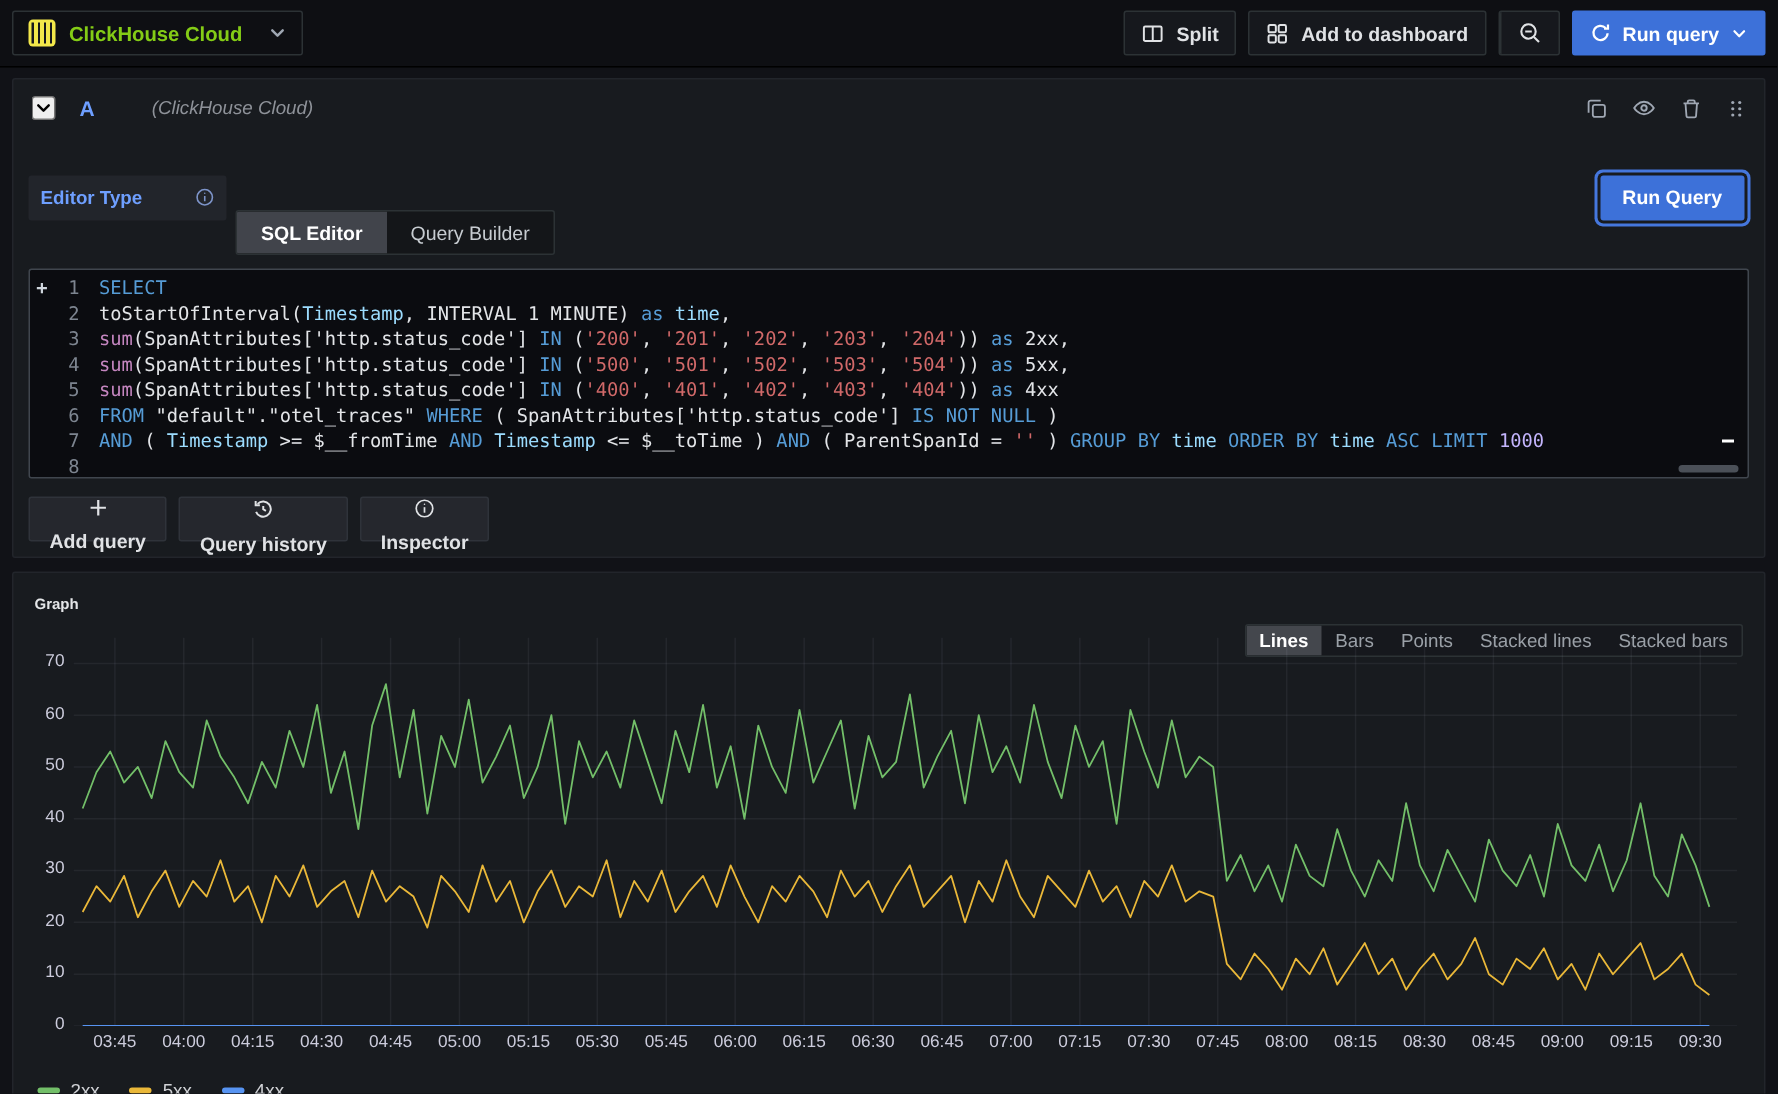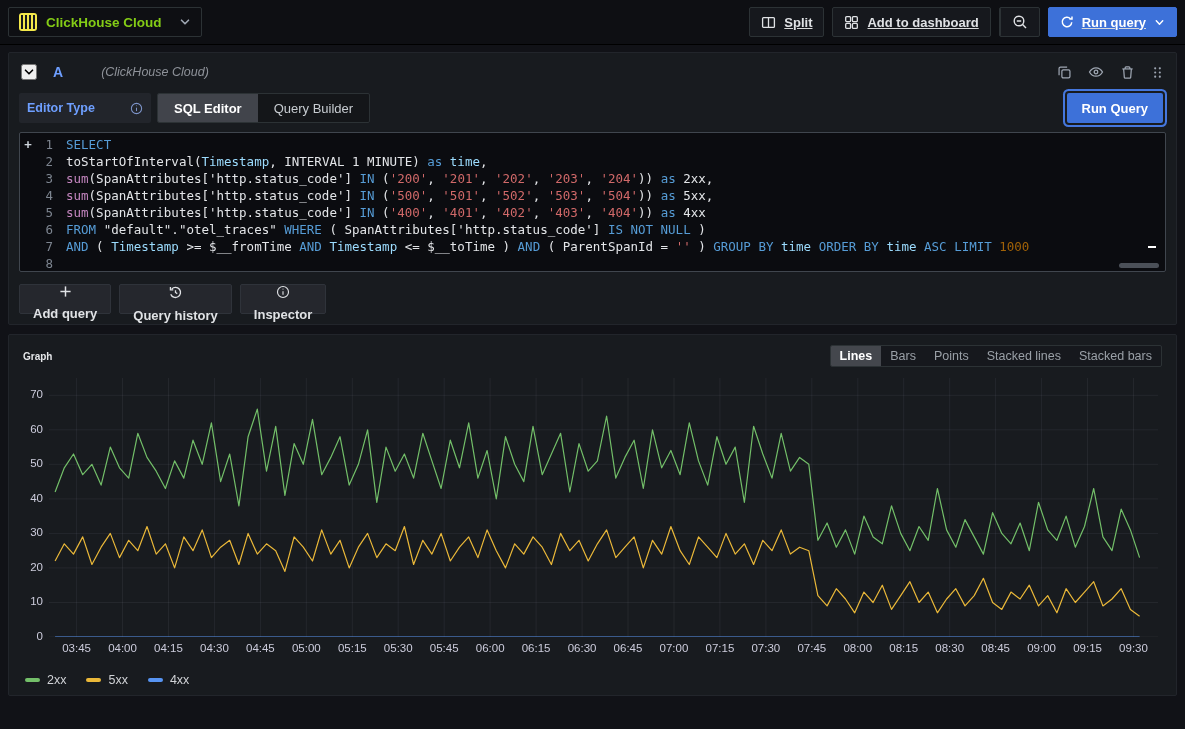--- a/index.html
+++ b/index.html
@@ -9,21 +9,21 @@
   
   .topbar { height:45px; background:#0e0f13; display:flex; align-items:center;
     justify-content:space-between; padding:0 8px; border-bottom:1px solid #000; }
   .ds-picker { display:inline-flex; align-items:center; gap:9px; height:30px; width:194px;
     padding:0 10px; background:transparent; border:1px solid #2c3235; border-radius:2px;
     color:#84cc16; font-size:13.5px; font-weight:600; cursor:pointer; }
   .ds-picker .chev { margin-left:auto; color:#9fa7b3; }
   .ch-logo { width:18px; height:18px; border-radius:3px; background:#f3e84a; position:relative; flex:0 0 auto; }
   .ch-logo::before { content:""; position:absolute; inset:2px;
     background:repeating-linear-gradient(90deg,#17181d 0 1.7px,transparent 1.7px 4.1px); }
-  .tb-right { display:flex; align-items:center; gap:8px;text-decoration:underline; }
+  .tb-right { display:flex; align-items:center; gap:8px; }
   .tb-btn { display:inline-flex; align-items:center; gap:8px; height:30px; padding:0 11px;
     background:#16181d; border:1px solid #2c3235; border-radius:2px; color:#e0e2e5;
     font-size:13px; font-weight:600; cursor:pointer; }
   .tb-group { display:inline-flex; align-items:stretch; height:30px; border:1px solid #2c3235;
     border-radius:2px; background:#16181d; overflow:hidden; }
   .tb-group .tb-btn { border:none; border-radius:0; background:transparent; height:28px; }
   .tb-group .divider { width:1px; background:#2c3235; }
   .tb-btn.primary { background:#3d71d9; border-color:#3d71d9; color:#fff; }
   .icon { display:inline-flex; color:inherit; }
 
@@ -36,39 +36,39 @@
   .ds-hint { font-style:italic; color:#8e9299; font-size:12.5px; margin-left:28px; }
   .qp-icons { margin-left:auto; display:flex; gap:16px; align-items:center; }
   .qp-icons .icon-btn { background:none; border:none; color:#9fa7b3; cursor:pointer; display:inline-flex; }
 
   .form-row { display:flex; align-items:center; gap:6px; margin-top:6px; }
   .inline-label { width:132px; height:30px; background:#22252b; border-radius:2px; color:#6e9fff;
     font-size:12.5px; font-weight:600; display:flex; align-items:center; justify-content:space-between;
     padding:0 8px; flex:0 0 auto; }
   .inline-label .icon { color:#7d94c9; }
   .seg { display:inline-flex; align-items:center; height:30px; border:1px solid #2c3235;
-    border-radius:2px; background:#141619; overflow:hidden; }
+    border-radius:2px; background:#141619; overflow:hidden;margin-top:47px; }
   .seg button { height:100%; border:none; background:transparent; color:#c7ccd1; font-size:13px;
     font-weight:500; padding:0 16px; cursor:pointer; font-family:inherit; }
   .seg button.active { background:#41444b; color:#fff; font-weight:700; }
   .run-query-btn { margin-left:auto; height:30px; padding:0 15px; background:#3d71d9; color:#fff;
     border:none; border-radius:2px; font-size:13px; font-weight:700; cursor:pointer;
     box-shadow:0 0 0 2px #181b1f, 0 0 0 4px #4577dd; margin-right:3px; }
 
   
   .code-editor { margin-top:9px; position:relative; height:140px; background:#0b0c10;
     border:1px solid #40464e; border-radius:2px; padding:3px 0;
     font-family:"DejaVu Sans Mono", monospace; font-size:12.5px; line-height:17px; cursor:text; }
   .code-line { display:flex; }
   .gutter { flex:0 0 46px; display:flex; color:#7d8590; user-select:none; }
   .gplus { width:16px; text-align:center; color:#cfd6dd; font-weight:700; }
   .lnum { flex:1; text-align:right; padding-right:13px; }
   .lcode { white-space:pre; }
   .tok-kw { color:#569cd6; } .tok-fld { color:#9cdcfe; } .tok-fn { color:#c586c0; }
-  .tok-str { color:#d16969; } .tok-num { color:#a16207; } .tok-txt { color:#e3e5e8; }
+  .tok-str { color:#d16969; } .tok-num { color:#c4b5fd; } .tok-txt { color:#e3e5e8; }
   .hscroll-thumb { position:absolute; right:6px; bottom:3px; width:40px; height:5px;
     background:#4b5058; border-radius:3px; }
   .text-cursor { position:absolute; right:9px; top:113px; width:8px; height:2px; background:#fff; }
 
   .qp-footer { margin-top:12px; display:flex; gap:8px; }
   .qp-footer button { display:inline-flex; align-items:center; gap:8px; height:30px; padding:0 13px;
     background:#25272d; border:1px solid #2f333a; border-radius:2px; color:#e0e2e5;
     font-size:13px; font-weight:600; cursor:pointer; font-family:inherit;flex-direction:column; }
 
   

